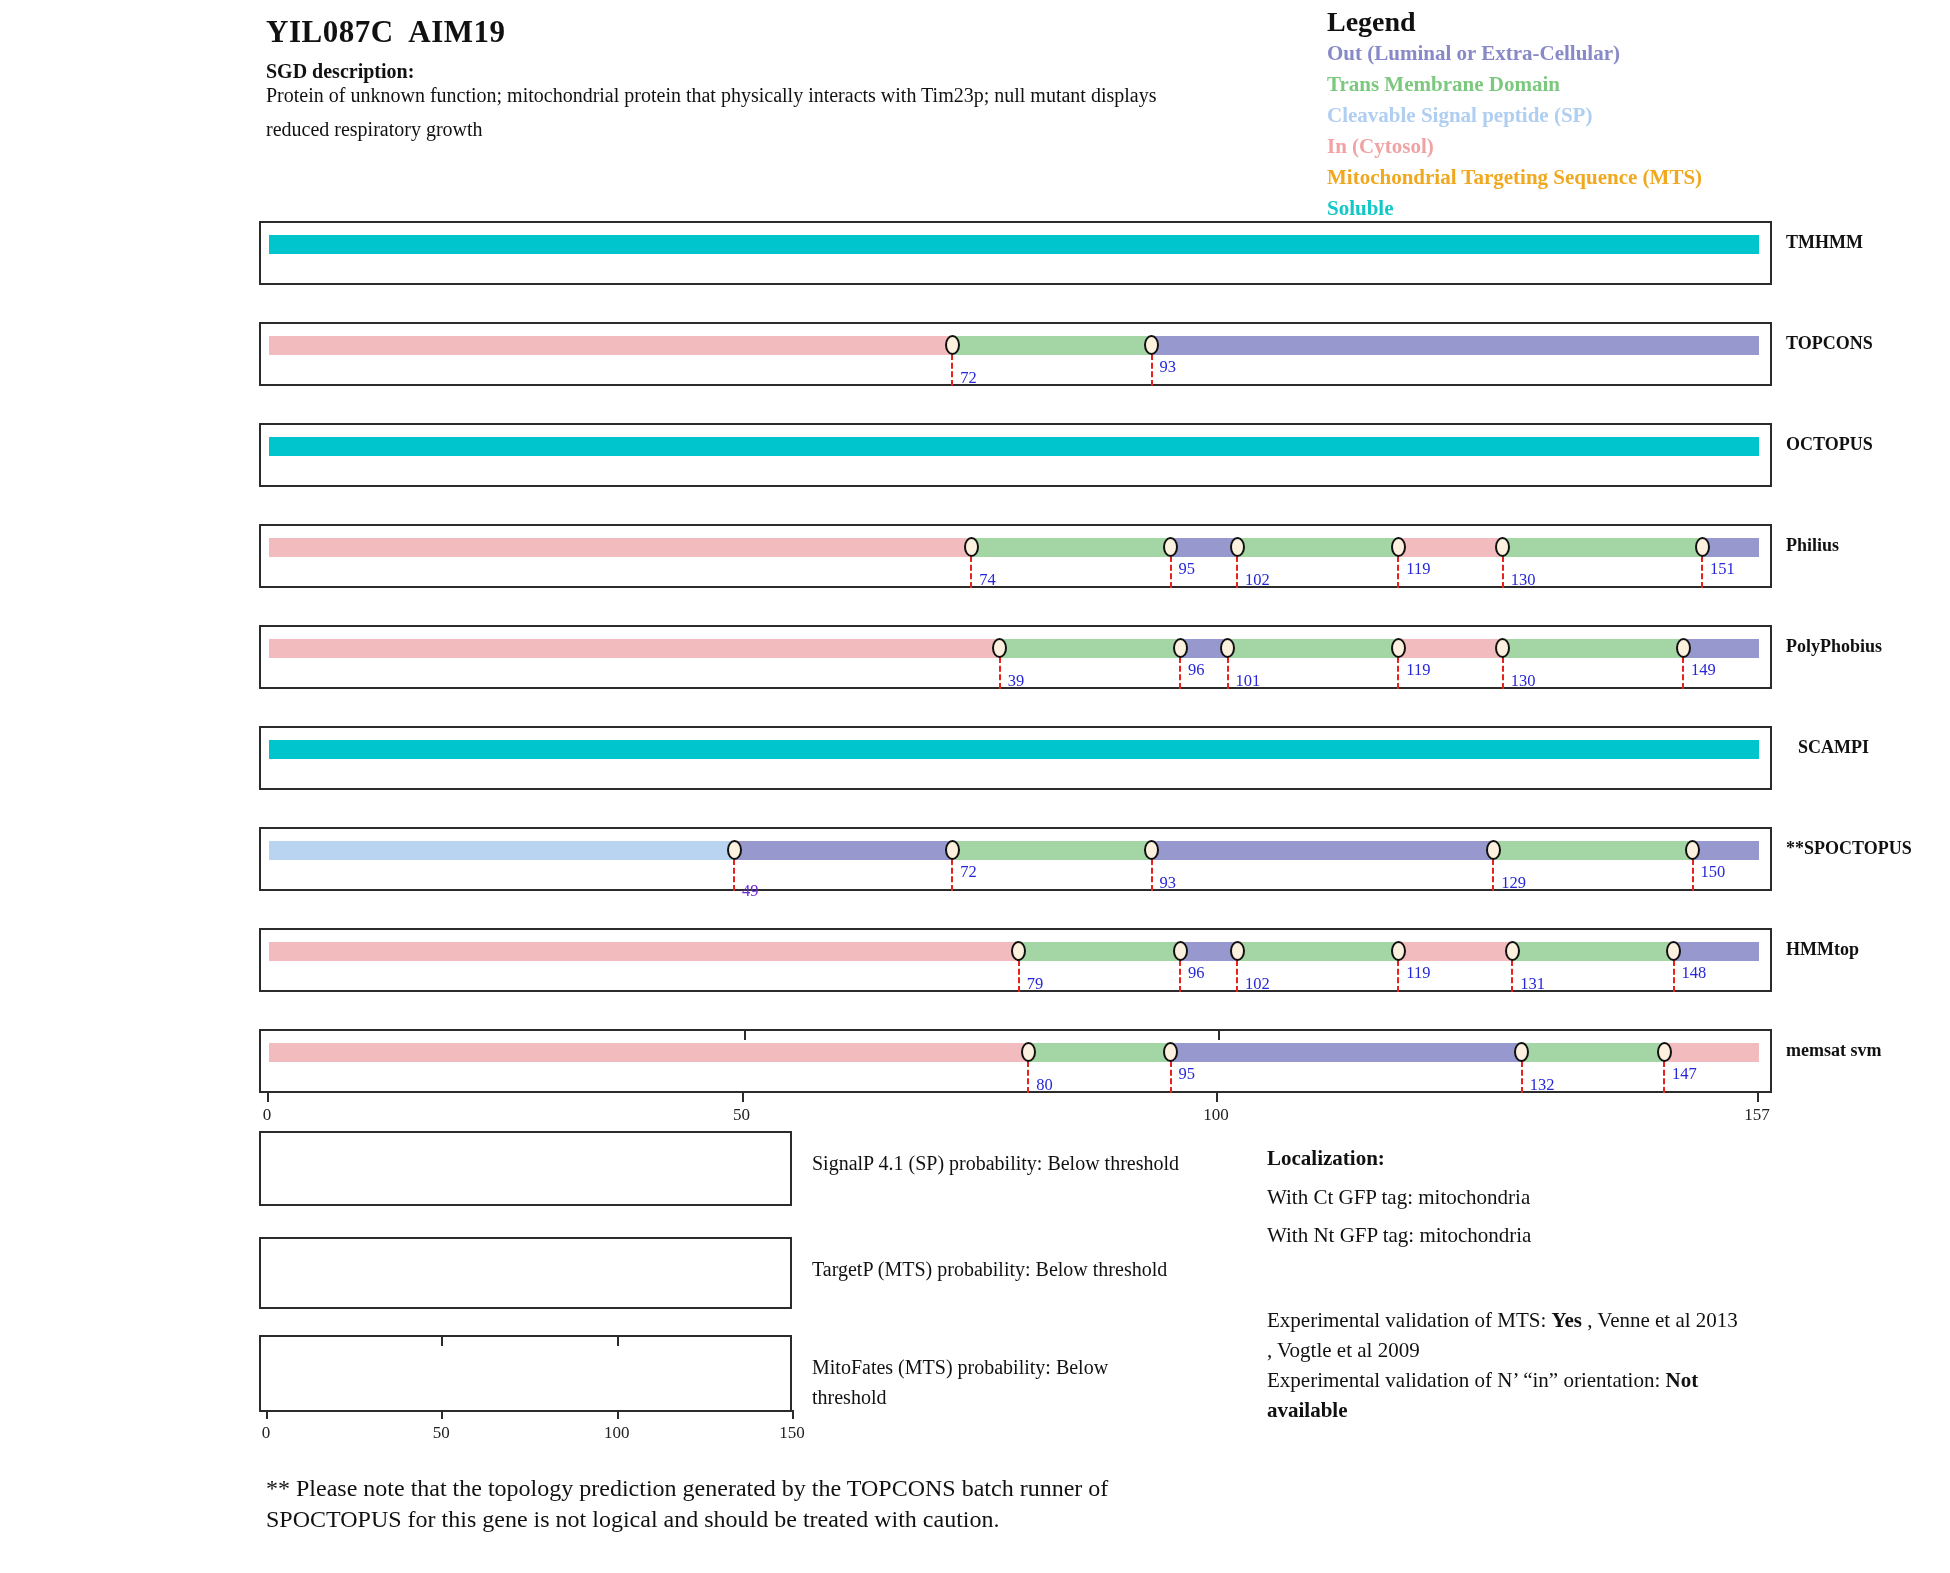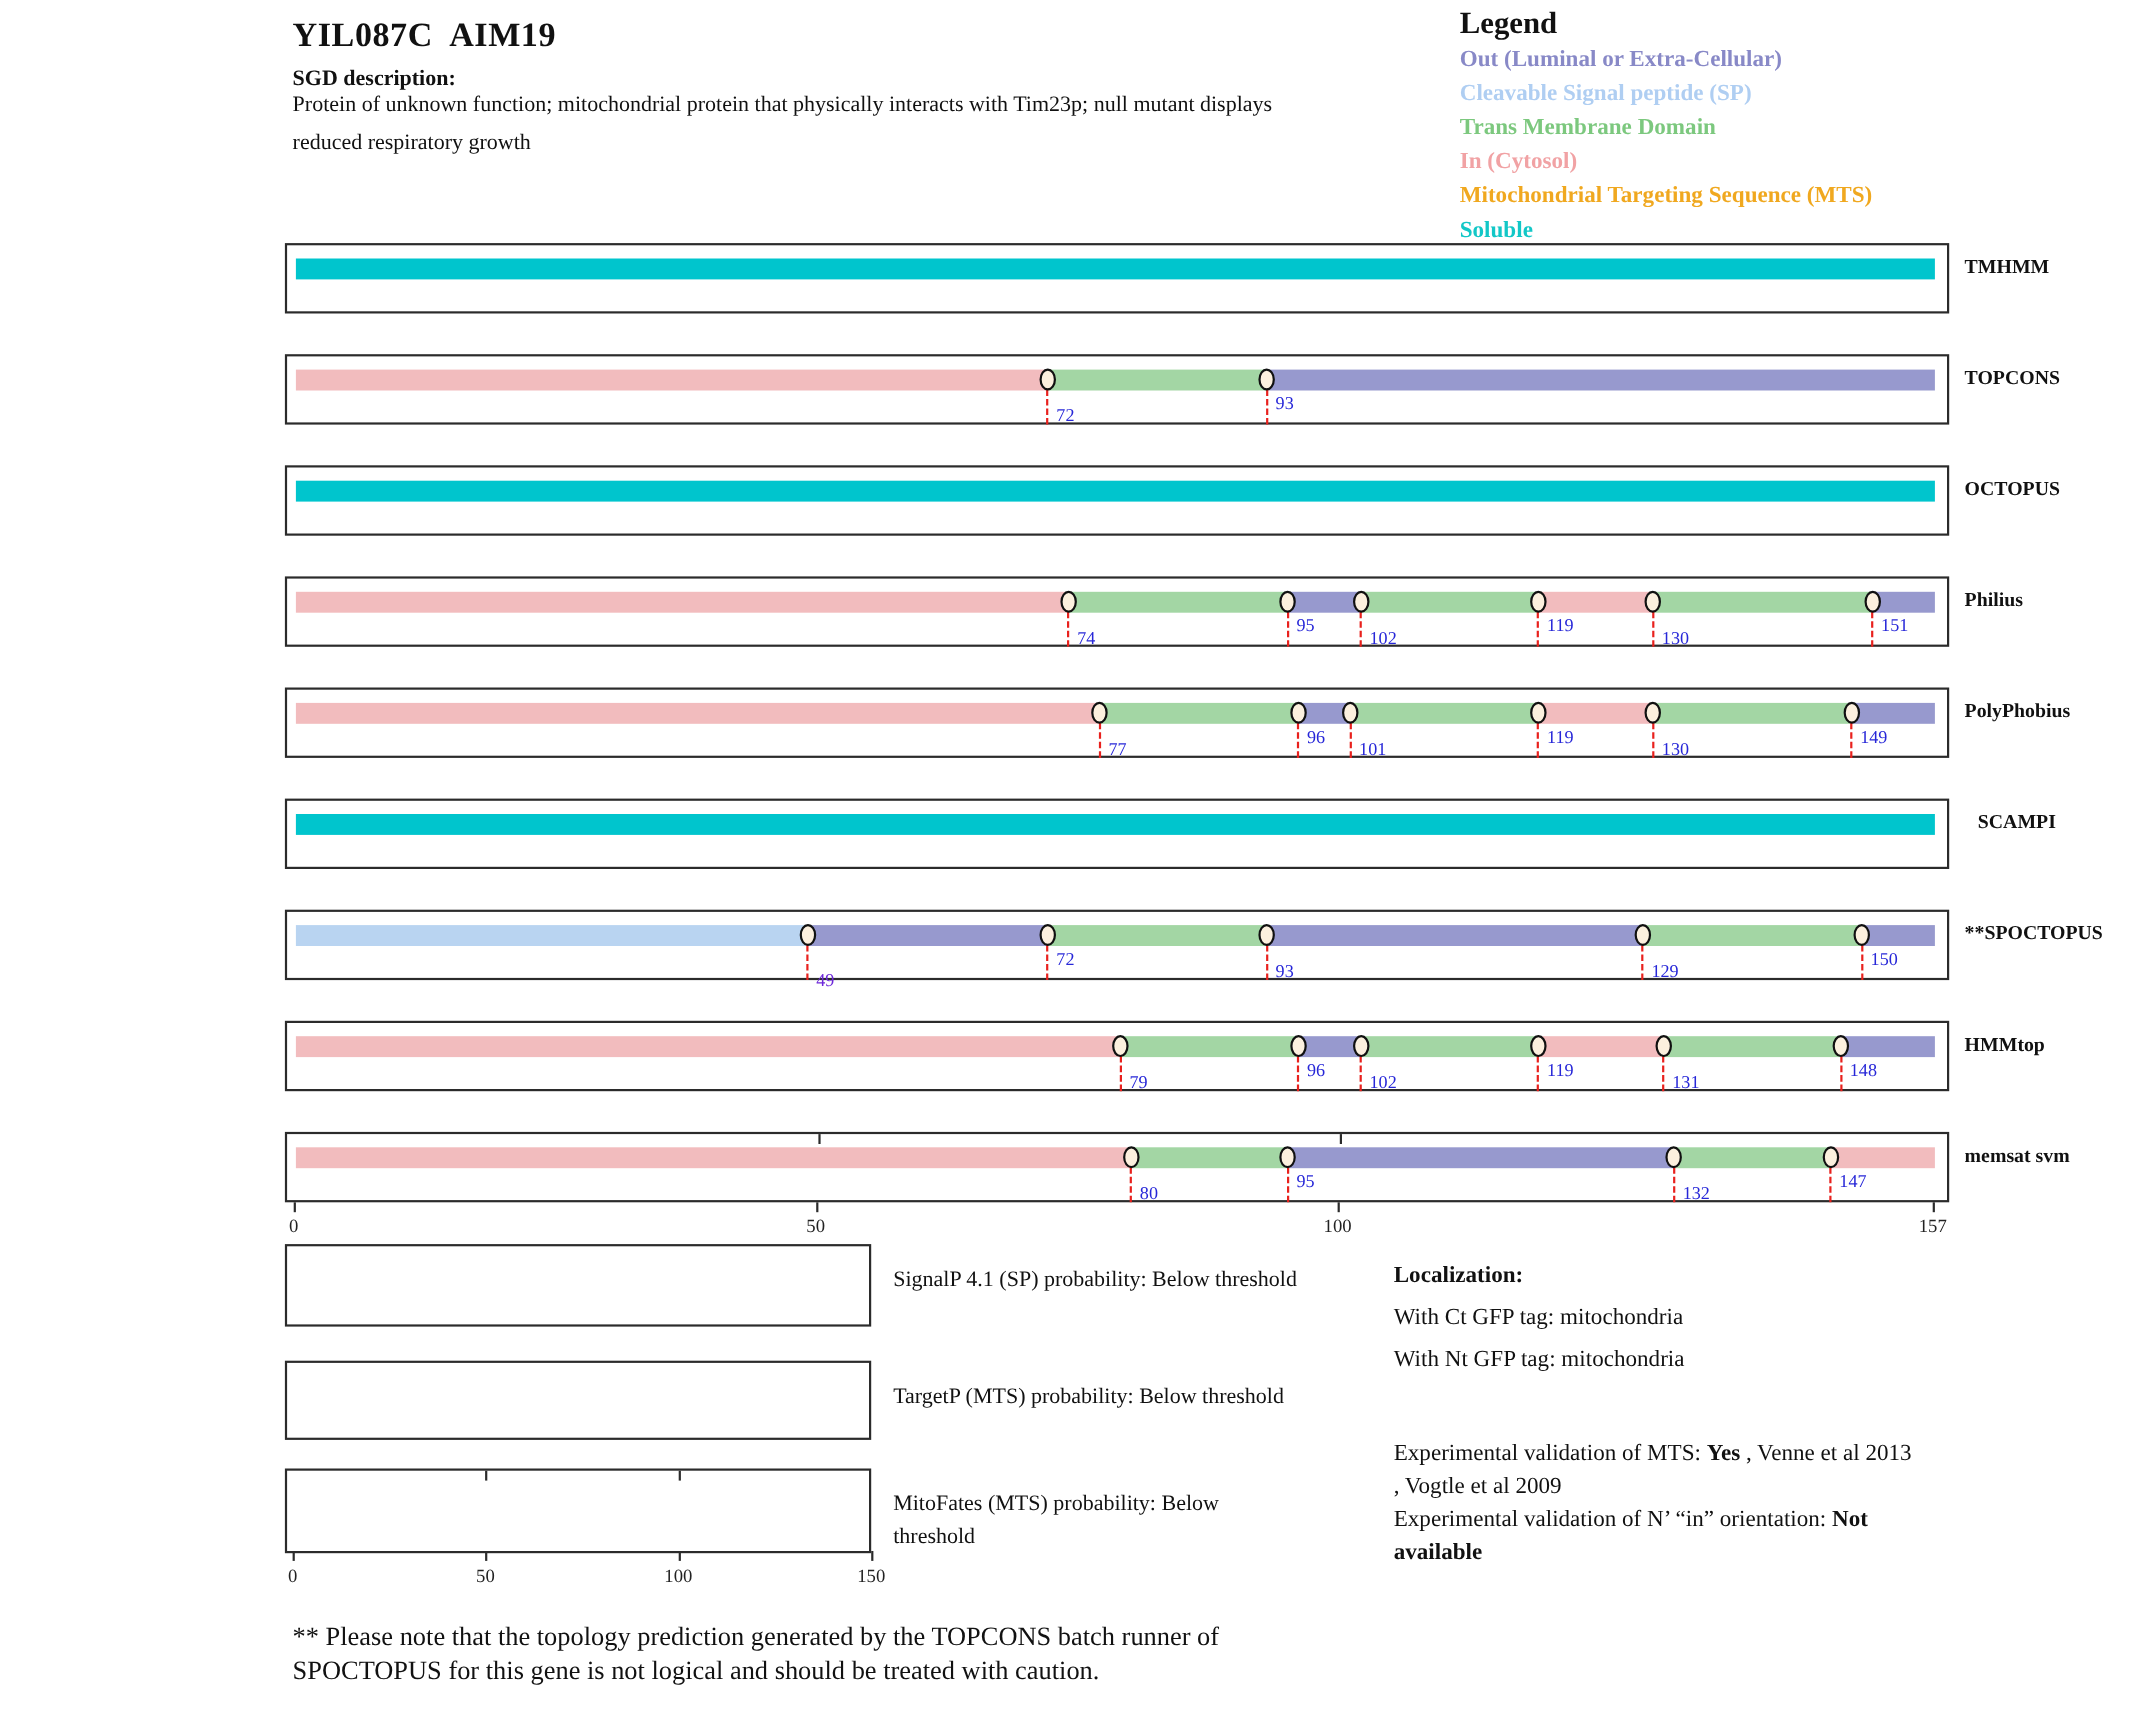--- a/index.html
+++ b/index.html
@@ -34,22 +34,22 @@
 
   <div class="abs title" style="left:266px;top:14px;">YIL087C  AIM19</div>
   <div class="abs sgd-label" style="left:266px;top:60px;">SGD description:</div>
   <div class="abs sgd-line" style="left:266px;top:84px;">Protein of unknown function; mitochondrial protein that physically interacts with Tim23p; null mutant displays</div>
   <div class="abs sgd-line" style="left:266px;top:118px;">reduced respiratory growth</div>
 
   <div class="abs" style="left:1327px;top:6px;">
     <div class="legend-title">Legend</div>
     <div id="legend-items">
         <div class="legend-item" style="color: rgb(136, 137, 199);">Out (Luminal or Extra-Cellular)</div>
+        <div class="legend-item" style="color: rgb(124, 200, 126);">Trans Membrane Domain</div>
         <div class="legend-item" style="color: rgb(175, 206, 242);">Cleavable Signal peptide (SP)</div>
-        <div class="legend-item" style="color: rgb(124, 200, 126);">Trans Membrane Domain</div>
         <div class="legend-item" style="color: rgb(241, 162, 164);">In (Cytosol)</div>
         <div class="legend-item" style="color: rgb(240, 168, 31);">Mitochondrial Targeting Sequence (MTS)</div>
         <div class="legend-item" style="color: rgb(18, 199, 199);">Soluble</div>
       </div>
   </div>
 
   <div id="tracks">
       <div class="track-box" style="top: 221px;">
         <div class="seg" style="left: 8px; width: 1490px; background: rgb(0, 197, 205);"></div>
       </div>
@@ -101,21 +101,21 @@
       <div class="track-box" style="top: 625px;">
         <div class="seg" style="left: 8px; width: 730.764px; background: rgb(242, 188, 190);"></div>
         <div class="seg" style="left: 738.764px; width: 180.318px; background: rgb(163, 214, 164);"></div>
         <div class="seg" style="left: 919.083px; width: 47.4522px; background: rgb(151, 153, 206);"></div>
         <div class="seg" style="left: 966.535px; width: 170.828px; background: rgb(163, 214, 164);"></div>
         <div class="seg" style="left: 1137.36px; width: 104.395px; background: rgb(242, 188, 190);"></div>
         <div class="seg" style="left: 1241.76px; width: 180.318px; background: rgb(163, 214, 164);"></div>
         <div class="seg" style="left: 1422.08px; width: 75.9236px; background: rgb(151, 153, 206);"></div>
         <div class="marker-dash" style="left: 737.764px; top: 30px; height: 32px; border-left-color: rgb(232, 33, 29);"></div>
         <div class="marker-dot" style="left: 731.264px; top: 11px; background: rgb(252, 240, 222);"></div>
-        <div class="marker-num" style="left: 746.764px; top: 44px; color: rgb(39, 39, 216);">77</div>
+        <div class="marker-num" style="left: 746.764px; top: 44px; color: rgb(39, 39, 216);">39</div>
         <div class="marker-dash" style="left: 918.083px; top: 30px; height: 32px; border-left-color: rgb(232, 33, 29);"></div>
         <div class="marker-dot" style="left: 911.583px; top: 11px; background: rgb(252, 240, 222);"></div>
         <div class="marker-num" style="left: 927.083px; top: 33px; color: rgb(39, 39, 216);">96</div>
         <div class="marker-dash" style="left: 965.535px; top: 30px; height: 32px; border-left-color: rgb(232, 33, 29);"></div>
         <div class="marker-dot" style="left: 959.035px; top: 11px; background: rgb(252, 240, 222);"></div>
         <div class="marker-num" style="left: 974.535px; top: 44px; color: rgb(39, 39, 216);">101</div>
         <div class="marker-dash" style="left: 1136.36px; top: 30px; height: 32px; border-left-color: rgb(232, 33, 29);"></div>
         <div class="marker-dot" style="left: 1129.86px; top: 11px; background: rgb(252, 240, 222);"></div>
         <div class="marker-num" style="left: 1145.36px; top: 33px; color: rgb(39, 39, 216);">119</div>
         <div class="marker-dash" style="left: 1240.76px; top: 30px; height: 32px; border-left-color: rgb(232, 33, 29);"></div>

